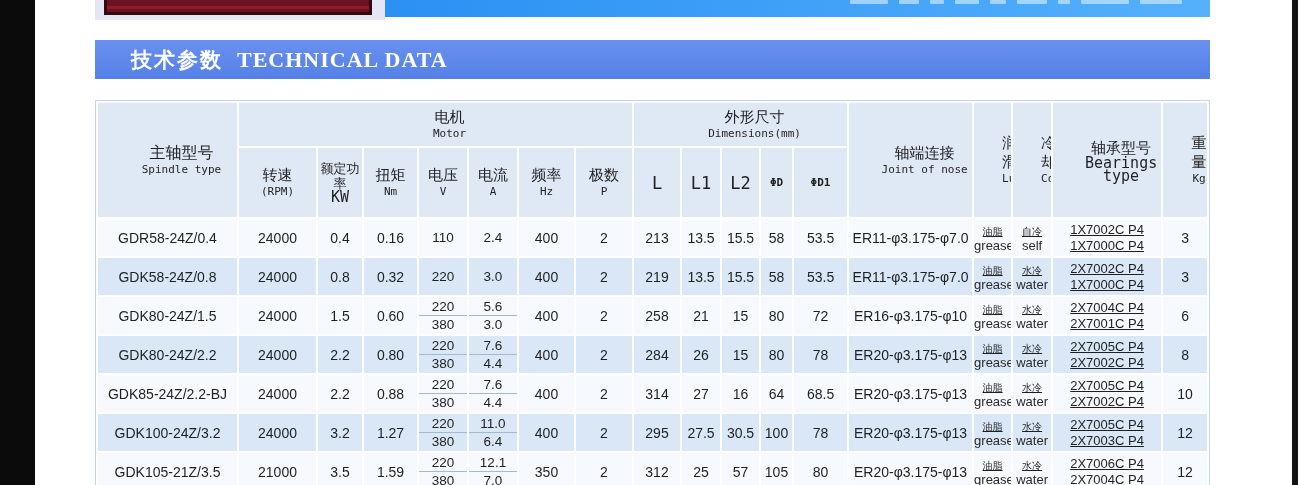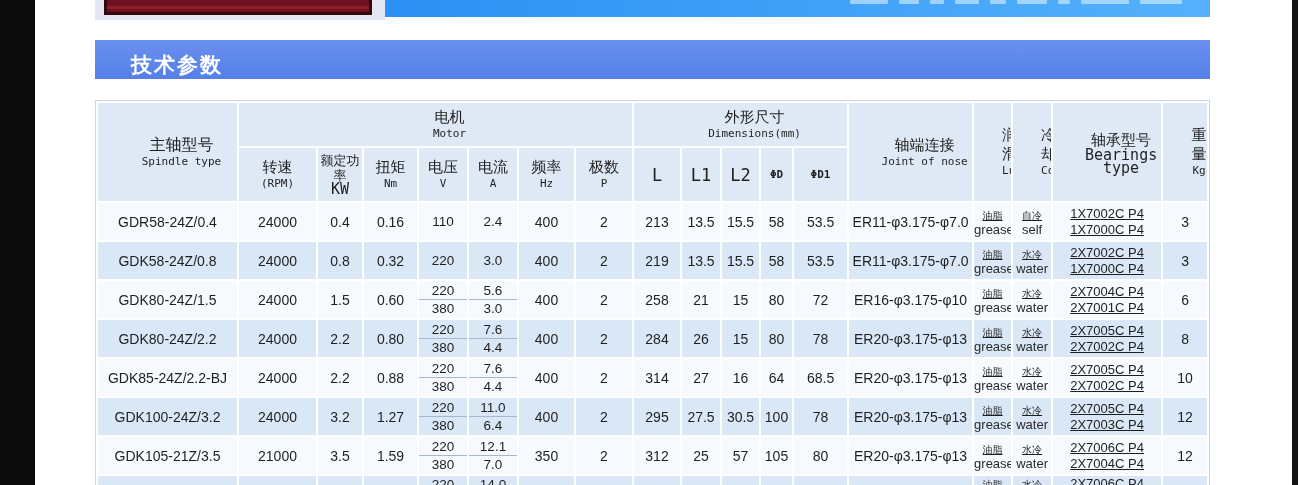--- a/index.html
+++ b/index.html
@@ -18,33 +18,33 @@
 
   
   .topbar{position:absolute;left:385px;top:0;width:825px;height:17px;
           background:linear-gradient(90deg,#2a90f3,#55b1fc);}
   .frag{position:absolute;left:465px;top:0;height:5px;display:flex;gap:11px;}
   .frag span{display:block;height:4px;background:rgba(222,242,255,.6);border-radius:1px;}
 
   
   .titlebar{position:absolute;left:95px;top:40px;width:1115px;height:39px;
             background:linear-gradient(180deg,#6a90f0,#5480e7);color:#fff;
-            display:flex;align-items:flex-end;padding-left:36px;box-sizing:border-box;}
+            display:flex;align-items:center;padding-left:36px;box-sizing:border-box;}
   .t-zh{font-size:21px;font-weight:bold;letter-spacing:2px;}
   .t-en{font-family:"Liberation Serif",serif;font-size:22px;font-weight:bold;
         margin-left:14px;letter-spacing:1px;}
 
   
   .table-wrap{position:absolute;left:95px;top:100px;width:1115px;background:#ffffff;
               border:1px solid #c6d5eb;box-sizing:border-box;}
   table{width:100%;border-collapse:separate;border-spacing:2px;table-layout:fixed;}
   th,td{padding:0;text-align:center;vertical-align:middle;color:#1f1f1f;overflow:hidden;}
   thead th{background:#dfe8f5;font-weight:normal;}
   tr.h1 th{height:43px;padding-left:28px;}
-  tr.h2 th{height:53px;}
+  tr.h2 th{height:69px;}
   tbody tr{height:37px;}
   tbody tr:nth-child(odd) td{background:#f6f9fd;}
   tbody tr:nth-child(even) td{background:#d9e7f7;}
   tbody tr:last-child td{vertical-align:top;}
 
   .zh{font-size:15px;line-height:19px;}
   .zh-sm{font-size:13px;line-height:15px;}
   .en{font-family:"DejaVu Sans Mono",monospace;font-size:11px;line-height:16px;}
   .en-sm{font-family:"DejaVu Sans Mono",monospace;font-size:15px;line-height:13px;}
   .dim-l{font-family:"DejaVu Sans Mono",monospace;font-size:17px;}
@@ -80,20 +80,21 @@
         <span style="width:16px"></span>
         <span style="width:30px"></span>
       <span style="width:12px"></span>
         <span style="width:48px"></span>
         <span style="width:42px"></span>
     </div>
   </div>
 
   <div class="titlebar">
     <span class="t-zh">技术参数</span>
+    <span class="t-en">TECHNICAL DATA</span>
   </div>
 
   <div class="table-wrap">
     <table>
       <colgroup>
         <col style="width:139px">
           <col style="width:77px">
           <col style="width:44px">
           <col style="width:53px">
         <col style="width:48px">

